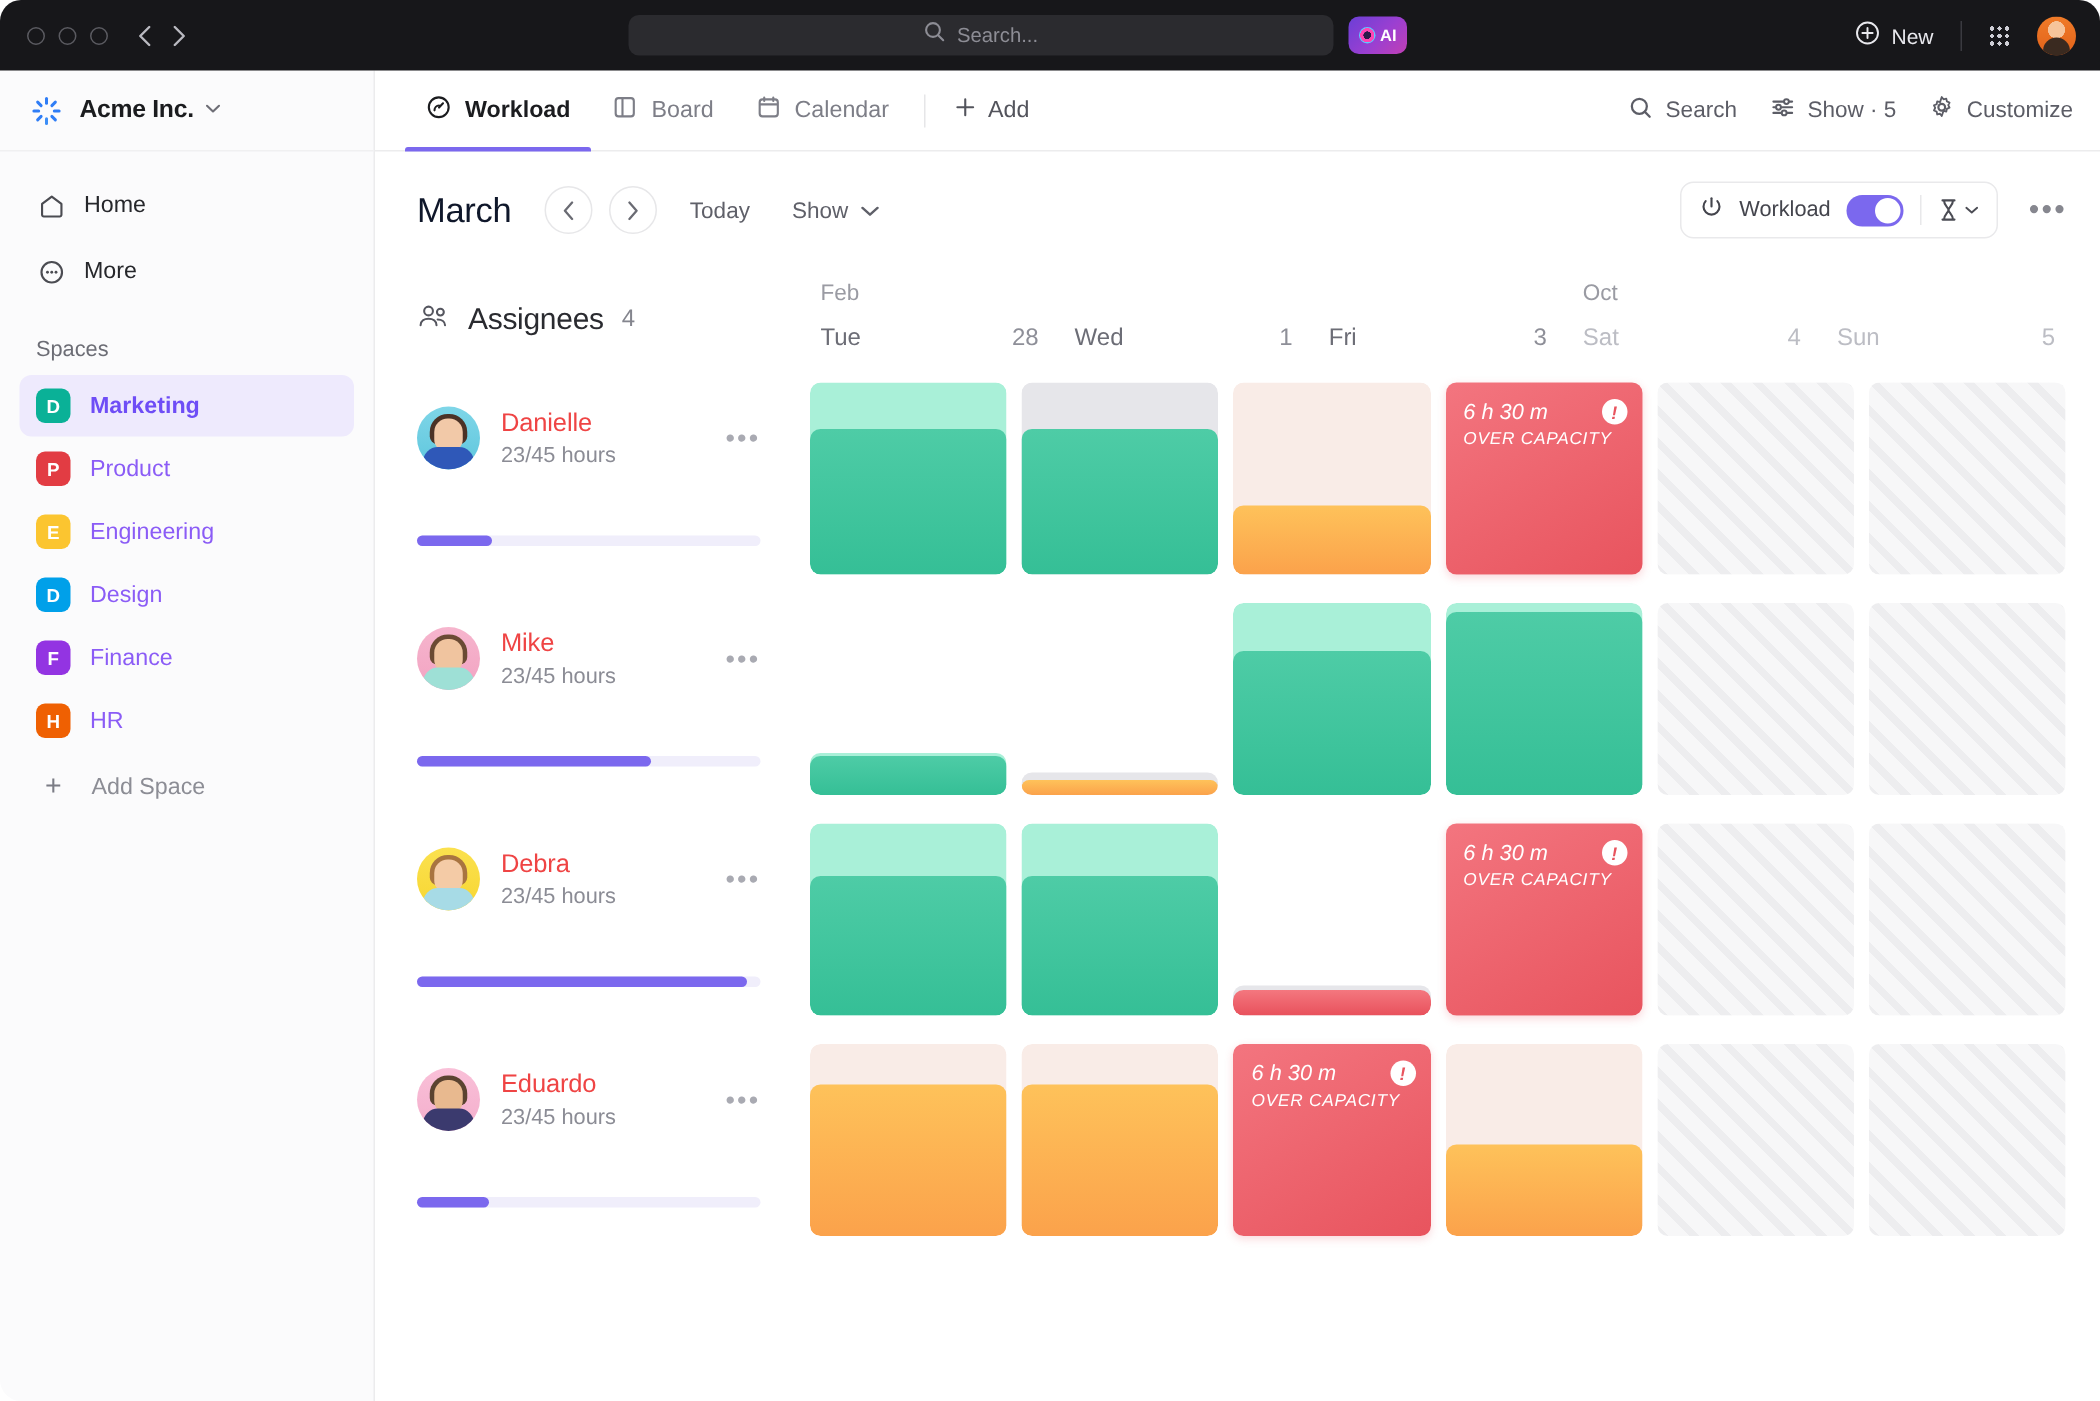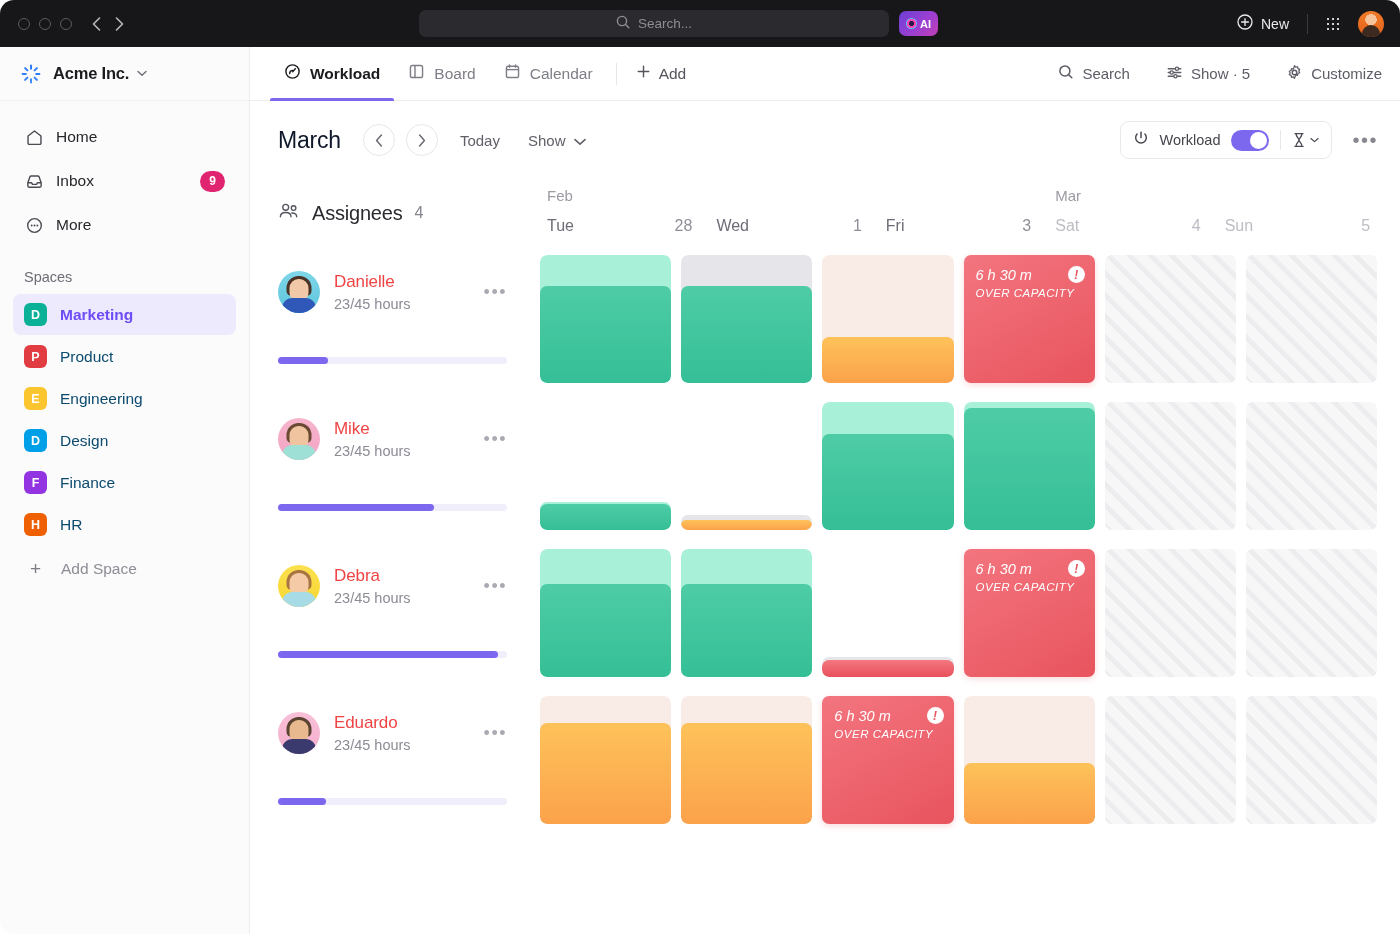--- a/index.html
+++ b/index.html
@@ -124,21 +124,21 @@
     height: 41px; display: flex; align-items: center; gap: 13px;
     padding: 0 11px; border-radius: 8px; margin: 1px 0; cursor: pointer;
   }
   .space-item.active { background: #eeeafd; }
   .space-item.active .sp-lbl { color: #6e4df6; font-weight: bold; }
   .sp-av {
     width: 23px; height: 23px; border-radius: 6px; flex: 0 0 23px;
     display: flex; align-items: center; justify-content: center;
     color: #fff; font-size: 12.5px; font-weight: bold;
   }
-  .sp-lbl { font-size: 15.5px; color: #0c4a6e; }
+  .sp-lbl { font-size: 15.5px; color: #8b5cf6; }
   .add-space {
     height: 41px; display: flex; align-items: center; gap: 14px;
     padding: 0 11px; margin-top: 3px; color: #8c8d95; font-size: 15.5px; cursor: pointer;
   }
   .add-space .plus { width: 23px; text-align: center; font-size: 19px; color: #7b7c85; }
 
   
   .main { flex: 1; display: flex; flex-direction: column; min-width: 0; }
 
   .viewbar {
@@ -151,21 +151,21 @@
     padding: 0 14px; height: 54px; font-size: 15.5px;
     color: #7d7e87; cursor: pointer; position: relative;
   }
   .vtab.active { color: #1b1c1f; font-weight: bold; }
   .vtab.active::after {
     content: ""; position: absolute; left: 0; right: 0; bottom: 0;
     height: 3px; background: #7b68ee; border-radius: 2px 2px 0 0;
   }
   .vsep { width: 1px; height: 22px; background: #e6e6e8; margin: 0 9px; }
   .vadd { display: flex; align-items: center; gap: 8px; color: #53545c; font-size: 15.5px; padding: 0 10px; cursor: pointer; }
-  .vright { margin-left: auto; display: flex; align-items: center; gap: 36px; }
+  .vright { margin-left: auto; display: flex; align-items: center; gap: 22px; }
   .vright .ritem { display: flex; align-items: center; gap: 8px; color: #5c5d66; font-size: 15px; cursor: pointer; }
 
   .toolbar { height: 78px; display: flex; align-items: center; padding: 0 18px 0 28px; }
   .month { font-size: 23px; color: #0f172a; letter-spacing: -0.2px; }
   .circbtn {
     width: 32px; height: 32px; border-radius: 50%;
     border: 1px solid #e7e7e9; background: #fff;
     display: flex; align-items: center; justify-content: center;
     color: #6a6b73; cursor: pointer;
   }
@@ -373,30 +373,20 @@
           <span class="nav-ico">
             <svg width="19" height="19" viewBox="0 0 20 20" fill="none">
                 <path d="M3.2 8.4l6.8-5.2 6.8 5.2V16a1.2 1.2 0 0 1-1.2 1.2H4.4A1.2 1.2 0 0 1 3.2 16V8.4z" stroke="#4b4c52" stroke-width="1.5" stroke-linejoin="round"></path>
               </svg>
           </span>
           <span class="lbl">Home</span>
         </div>
         <div class="nav-item">
           <span class="nav-ico">
             <svg width="19" height="19" viewBox="0 0 20 20" fill="none">
-                <path d="M3 11.2l2.2-6.1A1.4 1.4 0 0 1 6.5 4.2h7a1.4 1.4 0 0 1 1.3.9l2.2 6.1v3.4a1.4 1.4 0 0 1-1.4 1.4H4.4A1.4 1.4 0 0 1 3 14.6v-3.4z" stroke="#4b4c52" stroke-width="1.5" stroke-linejoin="round"></path>
-                <path d="M3 11.3h4l.9 1.7h4.2l.9-1.7h4" stroke="#4b4c52" stroke-width="1.5" stroke-linejoin="round"></path>
-              </svg>
-          </span>
-          <span class="lbl">Inbox</span>
-          <span class="badge">9</span>
-        </div>
-        <div class="nav-item">
-          <span class="nav-ico">
-            <svg width="19" height="19" viewBox="0 0 20 20" fill="none">
                 <circle cx="10" cy="10" r="7.2" stroke="#4b4c52" stroke-width="1.5"></circle>
                 <circle cx="7" cy="10" r="1" fill="#4b4c52"></circle>
                 <circle cx="10" cy="10" r="1" fill="#4b4c52"></circle>
                 <circle cx="13" cy="10" r="1" fill="#4b4c52"></circle>
               </svg>
           </span>
           <span class="lbl">More</span>
         </div>
       </div>
 
@@ -586,21 +576,21 @@
               </span>
           </div>
           <div class="dcol">
             <span class="mon"></span>
             <span class="row2">
                 <span class="dow">Fri</span>
                 <span class="dnum">3</span>
               </span>
           </div>
           <div class="dcol weekend">
-            <span class="mon">Mar</span>
+            <span class="mon">Oct</span>
             <span class="row2">
                 <span class="dow">Sat</span>
                 <span class="dnum">4</span>
               </span>
           </div>
           <div class="dcol weekend">
             <span class="mon"></span>
             <span class="row2">
                 <span class="dow">Sun</span>
                 <span class="dnum">5</span>

